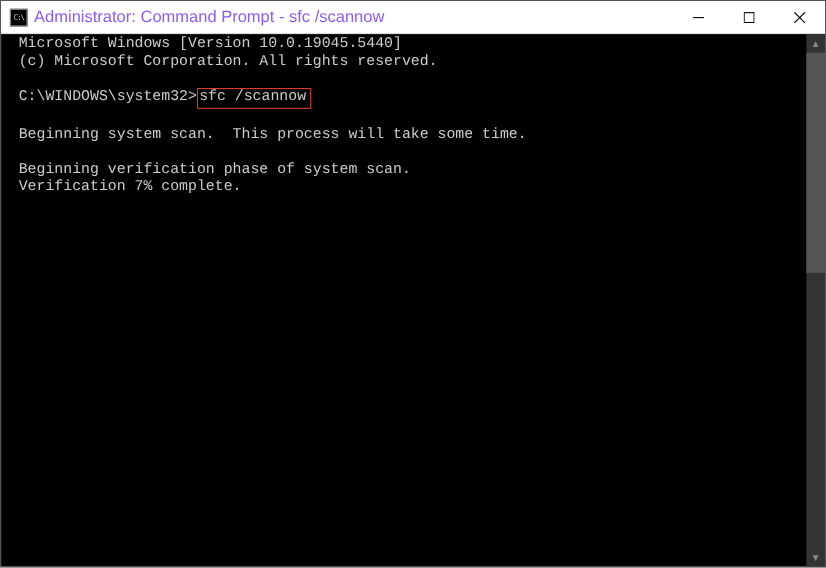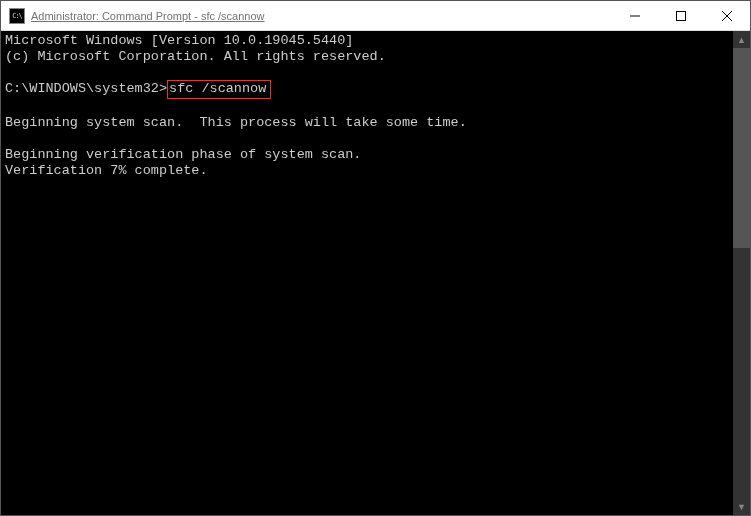--- a/index.html
+++ b/index.html
@@ -39,24 +39,23 @@
       display: flex;
       align-items: center;
       justify-content: center;
       font-size: 7px;
       color: #ccc;
       font-family: monospace;
       letter-spacing: -1px;
     }
     .titlebar-text {
       margin-left: 6px;
-      font-size: 11px;
-      color: #737373;
+      font-size: 15px;
+      color: #8b5cf6;
       flex: 1;
-      text-decoration: underline;
     }
     .window-controls {
       display: flex;
       height: 100%;
     }
     .win-btn {
       width: 46px;
       height: 100%;
       display: flex;
       align-items: center;
@@ -67,21 +66,21 @@
       cursor: default;
     }
     .terminal-area {
       flex: 1;
       background: #000;
       display: flex;
       position: relative;
     }
     .terminal-content {
       flex: 1;
-      padding: 2px 4px;
+      padding: 2px 16px;
       font-family: Consolas, "Courier New", monospace;
       font-size: 13.5px;
       line-height: 16px;
       color: #ccc;
       white-space: pre;
       overflow: hidden;
     }
     .prompt-line {
       display: inline;
     }

